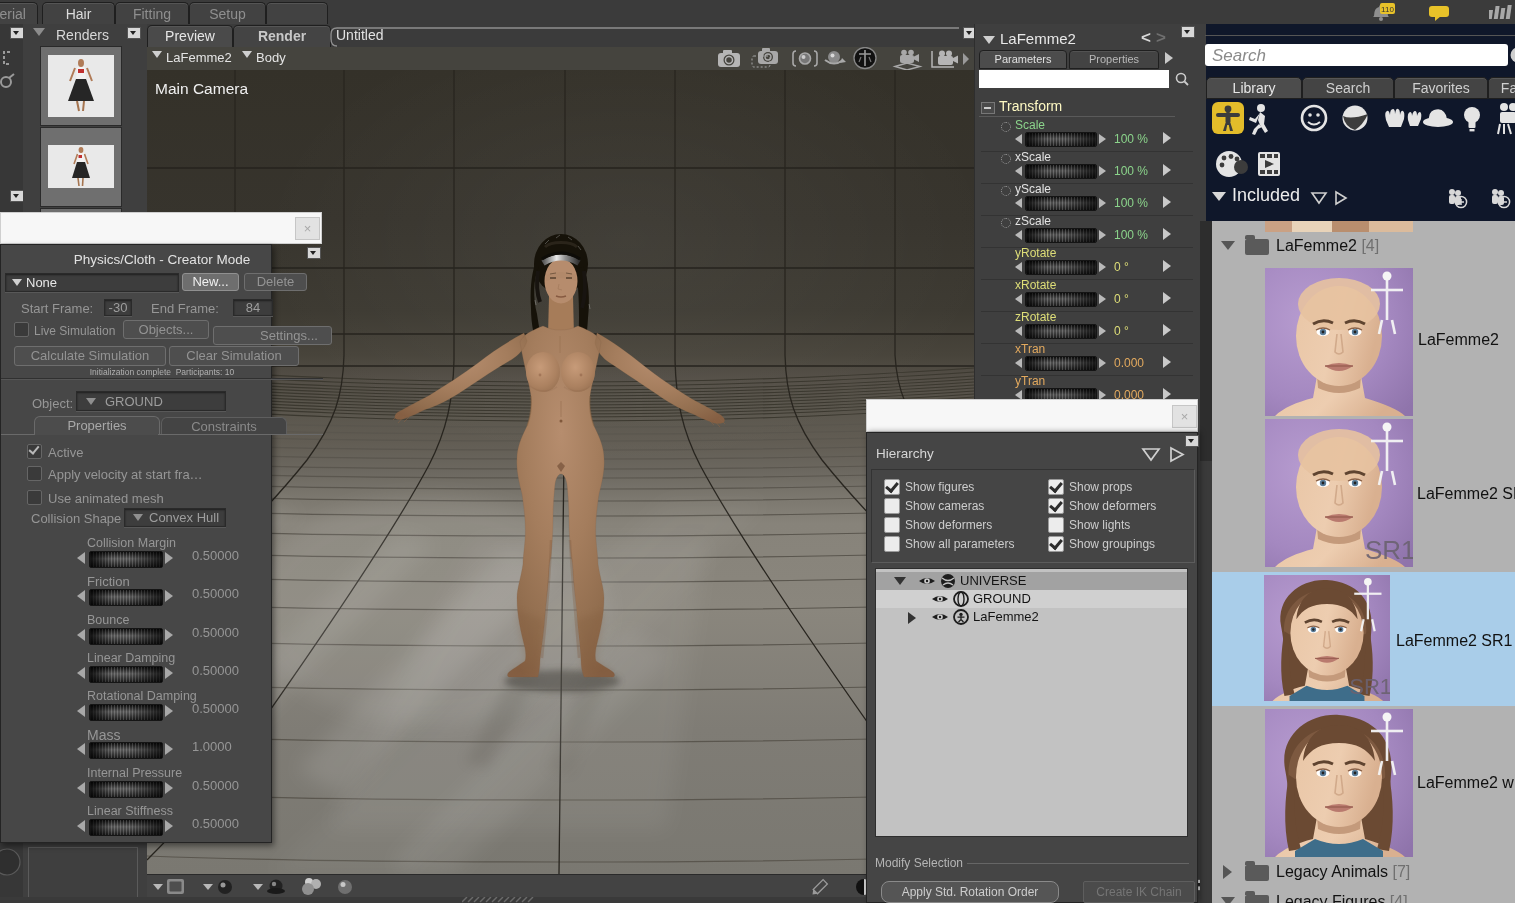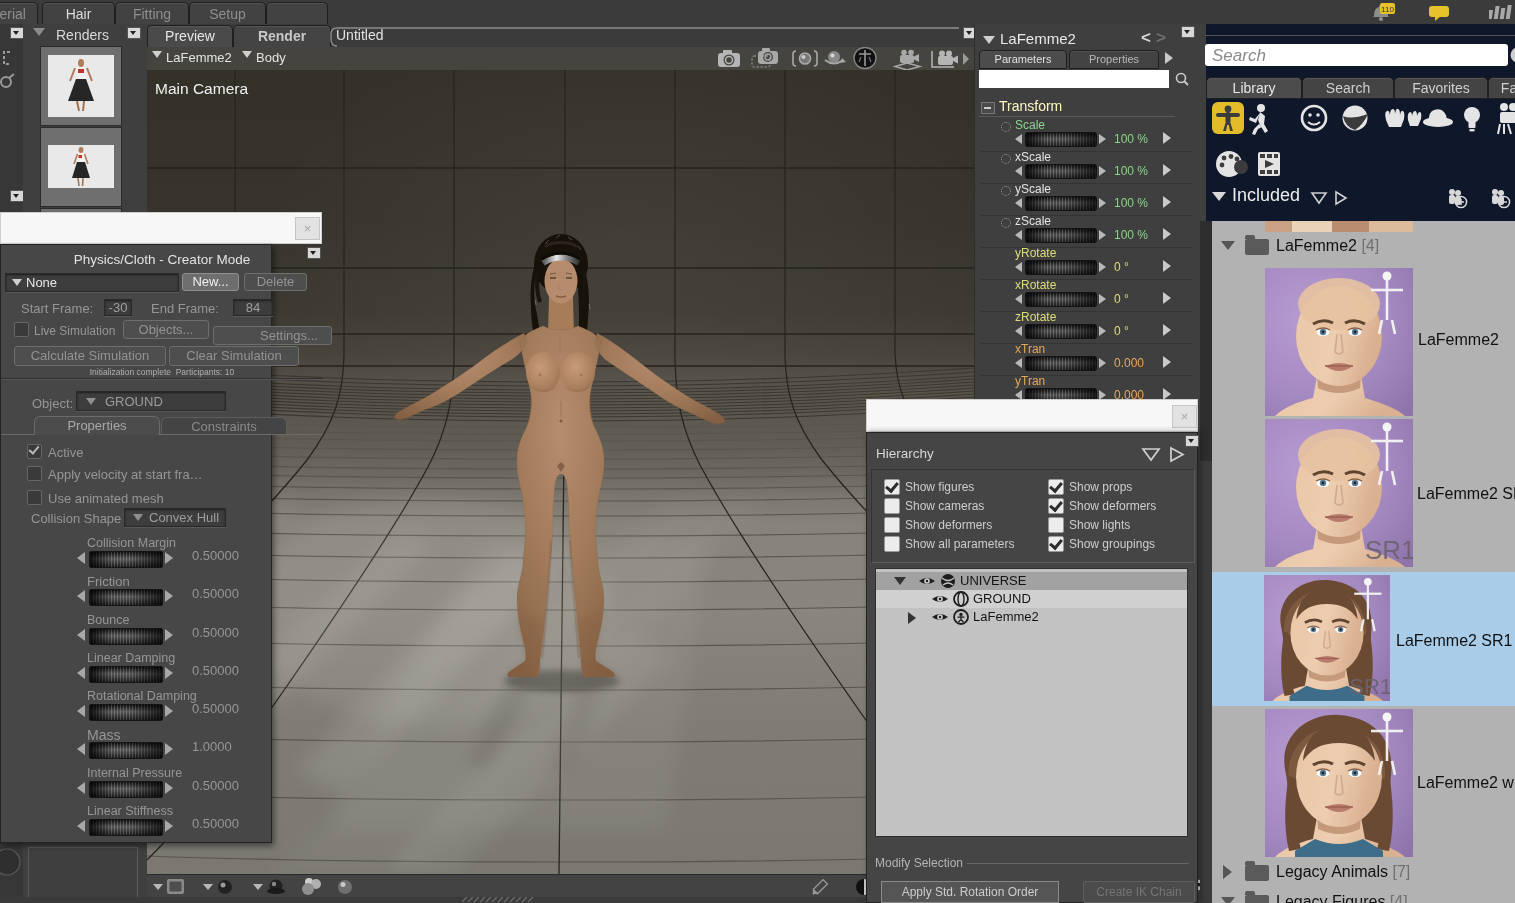--- a/index.html
+++ b/index.html
@@ -1025,18 +1025,18 @@
             <circle cx="10" cy="8" r="2.8" fill="#cfcfcf"></circle>
             <circle cx="10" cy="8" r="1.2" fill="#1d1d1d"></circle>
         <circle cx="31" cy="8" r="7" fill="none" stroke="#1d1d1d" stroke-width="1.8"></circle>
             <circle cx="31" cy="5.4" r="1.7" fill="#1d1d1d"></circle>
             <path d="M31 7 L31 10.5 M27.5 8.2 L34.5 8.2 M28.5 13 L31 10.5 L33.5 13" stroke="#1d1d1d" stroke-width="1.3" fill="none"></path>
       </svg>
       <span class="treetxt" style="left:97px;top:40px;">LaFemme2</span>
     </div>
     <span class="abs" style="left:8px;top:423px;font-size:12px;color:#b5b5b5;">Modify Selection</span>
     <div class="abs" style="left:100px;top:430px;width:222px;height:1px;background:#666;"></div>
-    <div class="abs" style="left:14px;top:448px;width:176px;height:20px;background:#555;border:1px solid #8a8a8a;border-radius:0;color:#cdcdcd;font-size:12px;text-align:center;line-height:20px;">Apply Std. Rotation Order</div>
+    <div class="abs" style="left:14px;top:448px;width:176px;height:20px;background:#555;border:1px solid #8a8a8a;border-radius:8px;color:#cdcdcd;font-size:12px;text-align:center;line-height:20px;">Apply Std. Rotation Order</div>
     <div class="abs" style="left:216px;top:448px;width:110px;height:20px;background:#4b4b4b;border:1px solid #5e5e5e;border-radius:2px;color:#757575;font-size:12px;text-align:center;line-height:20px;">Create IK Chain</div>
   </div>
 </div>
 
 </div>
 
 </body></html>

